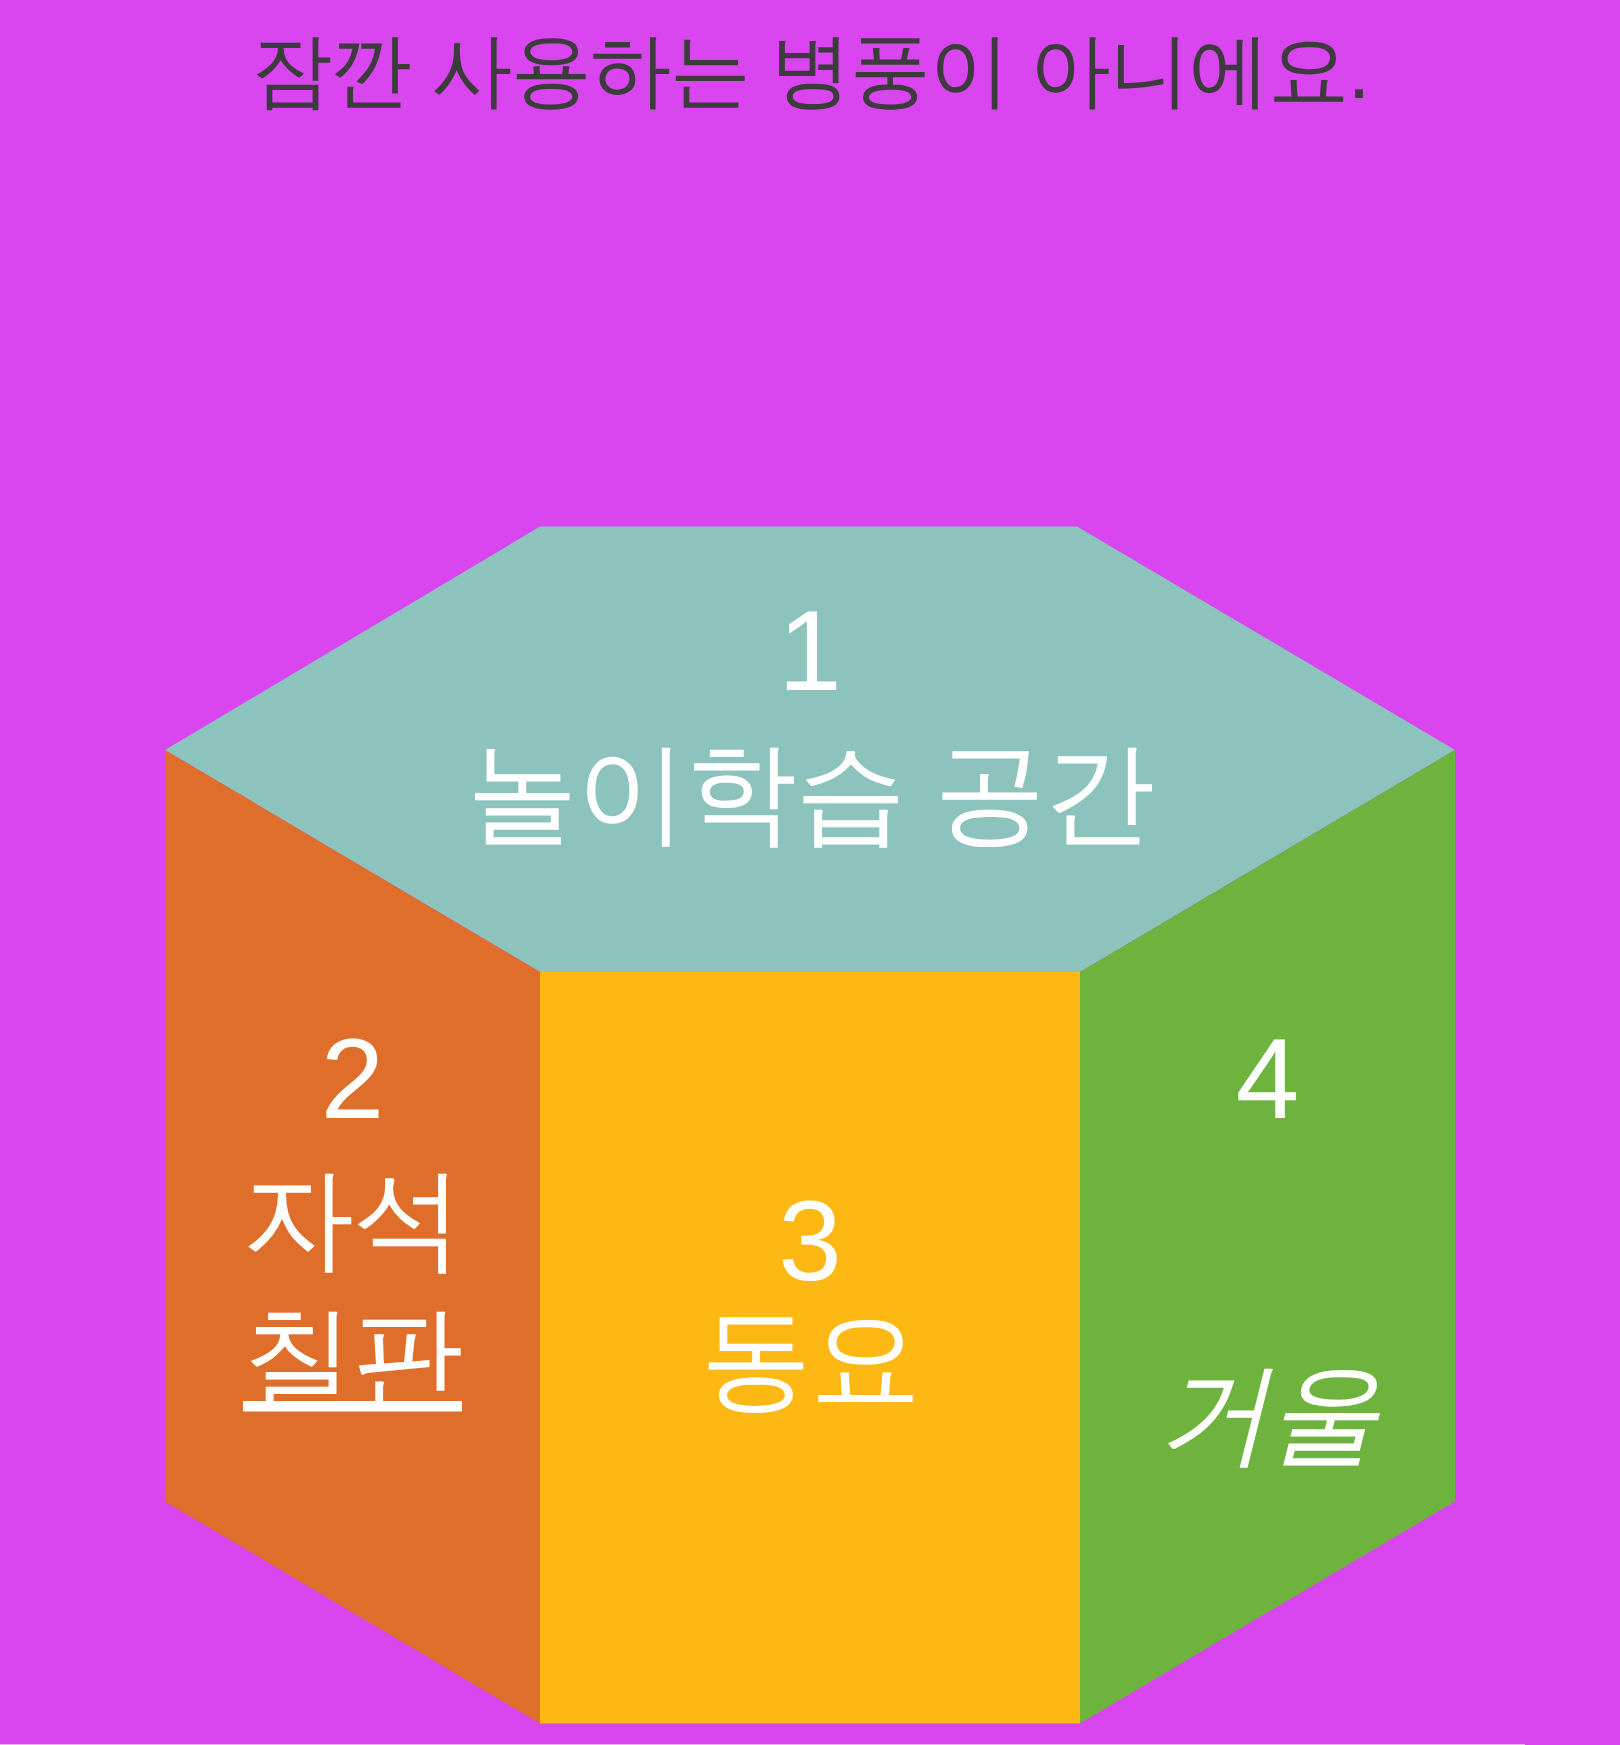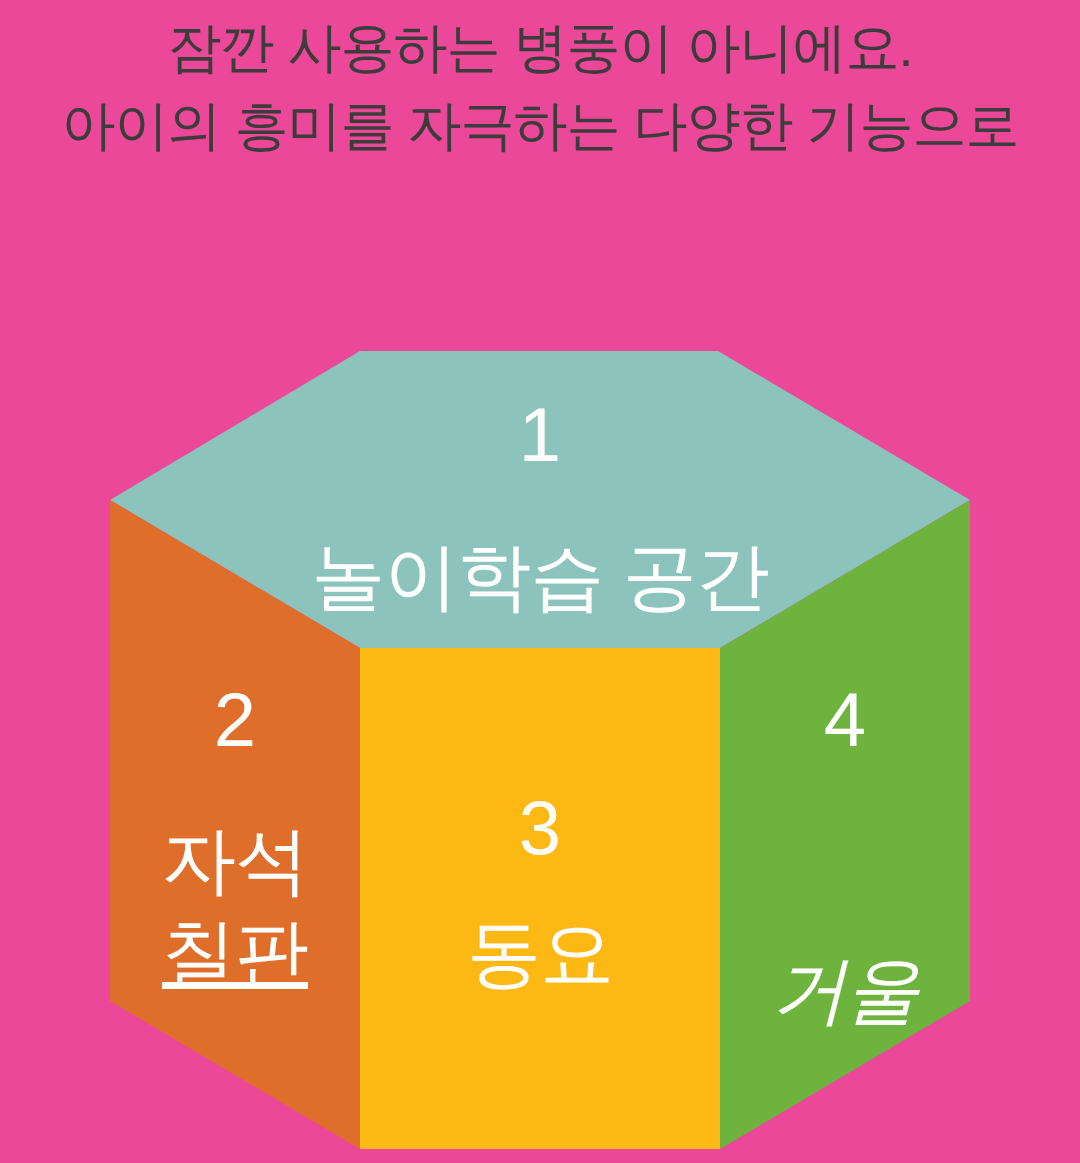--- a/index.html
+++ b/index.html
@@ -4,21 +4,21 @@
 <style>
   html, body {
     margin: 0;
     padding: 0;
     background: #ffffff;
   }
   .canvas {
     position: relative;
     width: 1080px;
     height: 1163px;
-    background: #ec4899;
+    background: #d946ef;
     overflow: hidden;
     font-family: "Liberation Sans", "DejaVu Sans", sans-serif;
   }
   .header {
     position: absolute;
     top: 8px;
     left: 0;
     width: 1080px;
     text-align: center;
     color: #3c3c3c;
@@ -46,21 +46,20 @@
     text-align: center;
   }
   .face-number {
     font-size: 76px;
     line-height: 76px;
   }
   .face-text {
     font-size: 74px;
     line-height: 74px;
     letter-spacing: -1px;
-    margin-top: 48px;
   }
   
   .pos-f1-num  { left: 540px; top: 435px; }
   .pos-f1-txt  { left: 540px; top: 529px; }
   
   .pos-f2-num  { left: 235px; top: 720px; }
   .pos-f2-txt1 { left: 235px; top: 813px; }
   .pos-f2-txt2 { left: 235px; top: 905px; text-decoration: underline; }
   
   .pos-f3-num  { left: 540px; top: 828px; }
@@ -70,21 +69,20 @@
   .pos-f4-txt1 { left: 845px; top: 813px; }
   .pos-f4-txt2 { left: 845px; top: 943px; font-style: italic; }
 </style>
 </head>
 <body>
 
 <div class="canvas">
 
   <div class="header">
     <div class="header-line">잠깐 사용하는 병풍이 아니에요.</div>
-    <div class="header-line">아이의 흥미를 자극하는 다양한 기능으로</div>
   </div>
 
   <svg class="diagram-svg" viewBox="0 0 1080 1163" xmlns="http://www.w3.org/2000/svg" aria-hidden="true">
     <polygon points="360,351 718,351 970,500 720,648 360,648 110,500" fill="#8dc3bd"></polygon>
     <polygon points="110,500 360,648 360,1149 110,1001" fill="#e06e2b"></polygon>
     <polygon points="360,648 720,648 720,1149 360,1149" fill="#fdb813"></polygon>
     <polygon points="720,648 970,500 970,1001 720,1149" fill="#6db33e"></polygon>
   </svg>
 
   <div class="face-label face-number pos-f1-num">1</div>

